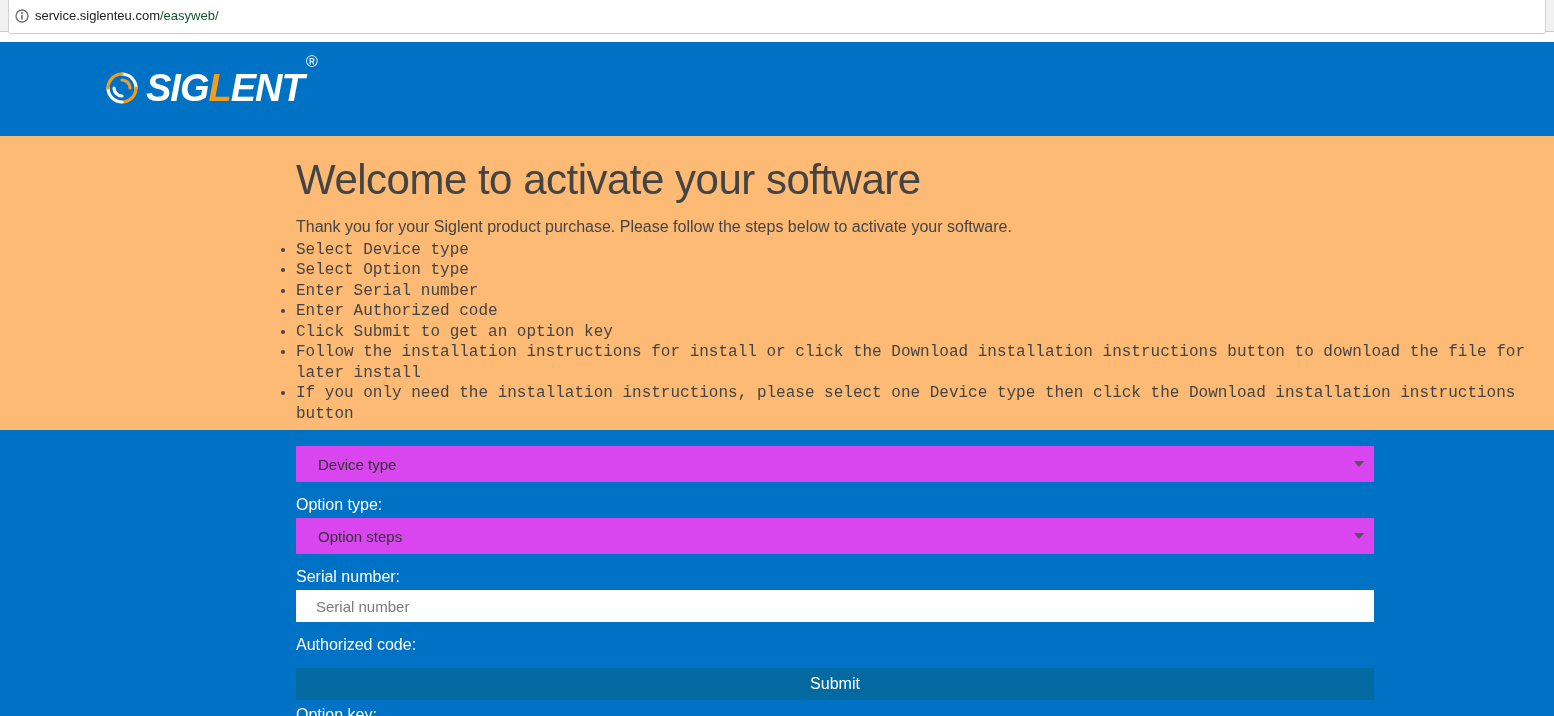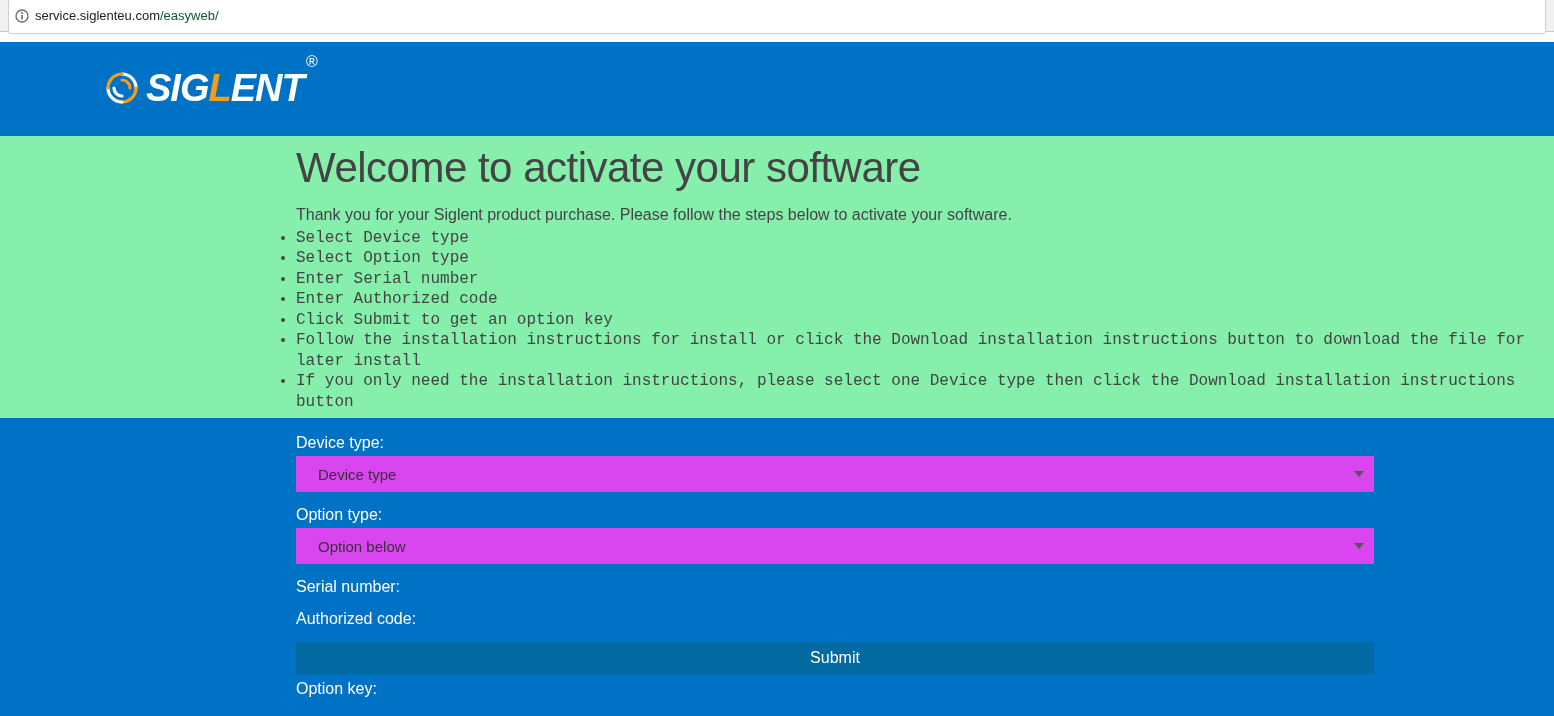--- a/index.html
+++ b/index.html
@@ -48,22 +48,22 @@
       color: #fff;
       font-size: 16px;
       font-weight: 400;
       vertical-align: top;
       margin-left: 2px;
       position: relative;
       top: -14px;
     }
 
     .intro {
-      background: #86efac;
-      padding: 8px 0 6px 296px;
+      background: #fdba74;
+      padding: 20px 0 6px 296px;
     }
     .intro h1 {
       font-size: 42px;
       font-weight: 400;
       color: #444;
       margin-bottom: 14px;
       letter-spacing: -0.5px;
     }
     .intro p.thanks {
       font-size: 16px;
@@ -184,37 +184,37 @@
     <li>Enter Authorized code</li>
     <li>Click Submit to get an option key</li>
     <li>Follow the installation instructions for install or click the Download installation instructions button to download the file for later install</li>
     <li>If you only need the installation instructions, please select one Device type then click the Download installation instructions button</li>
   </ul>
 </div>
 
 <div class="form-band">
 
   <div class="form-group">
-    <label class="form-label">Device type:</label>
     <div class="select-wrap">
       <span class="sel-text">Device type</span>
       <span class="caret"></span>
     </div>
   </div>
 
   <div class="form-group">
     <label class="form-label">Option type:</label>
     <div class="select-wrap">
-      <span class="sel-text">Option below</span>
+      <span class="sel-text">Option steps</span>
       <span class="caret"></span>
     </div>
   </div>
 
   <div class="form-group">
     <label class="form-label">Serial number:</label>
+    <input class="text-input" type="text" placeholder="Serial number" style="">
   </div>
 
   <div class="form-group">
     <label class="form-label">Authorized code:</label>
   </div>
 
   <button class="submit-btn">Submit</button>
 
   <div class="form-group">
     <label class="form-label">Option key:</label>

